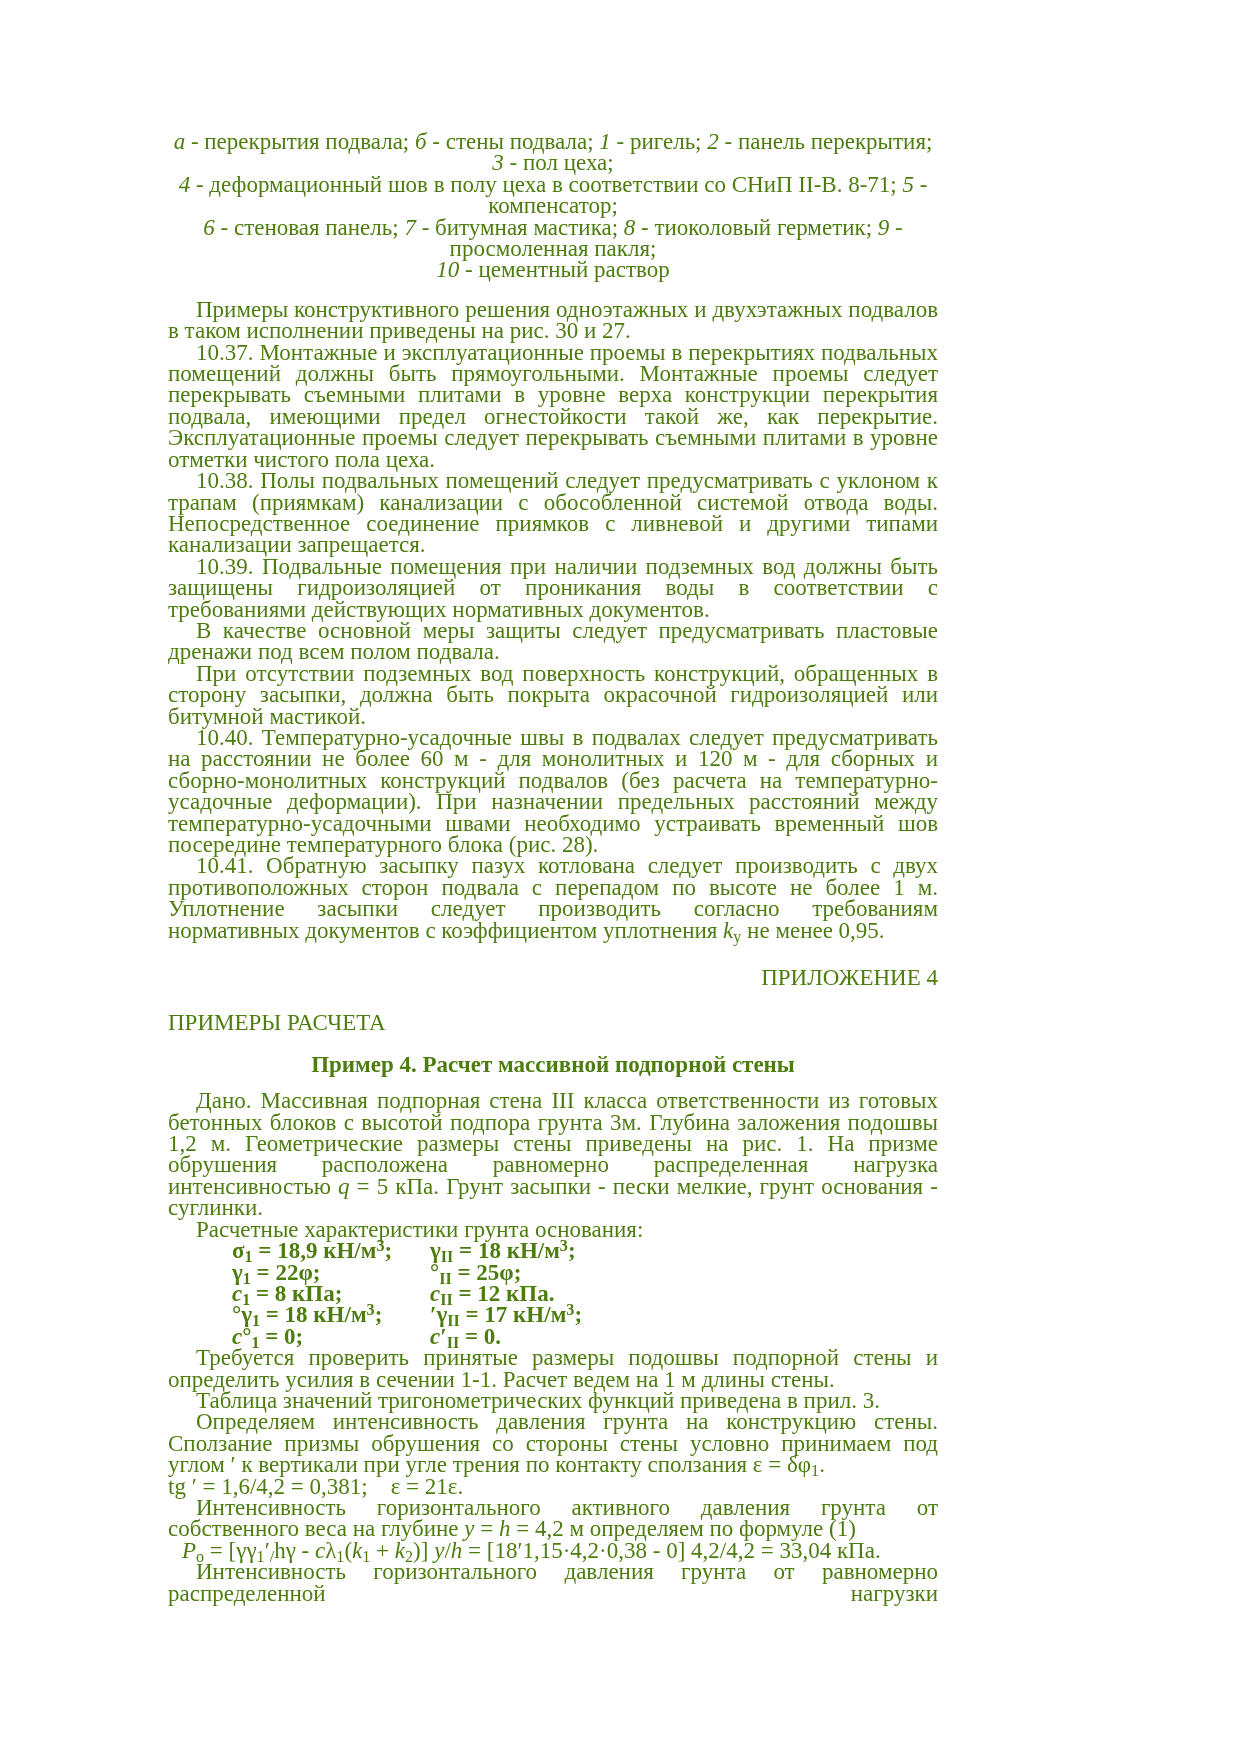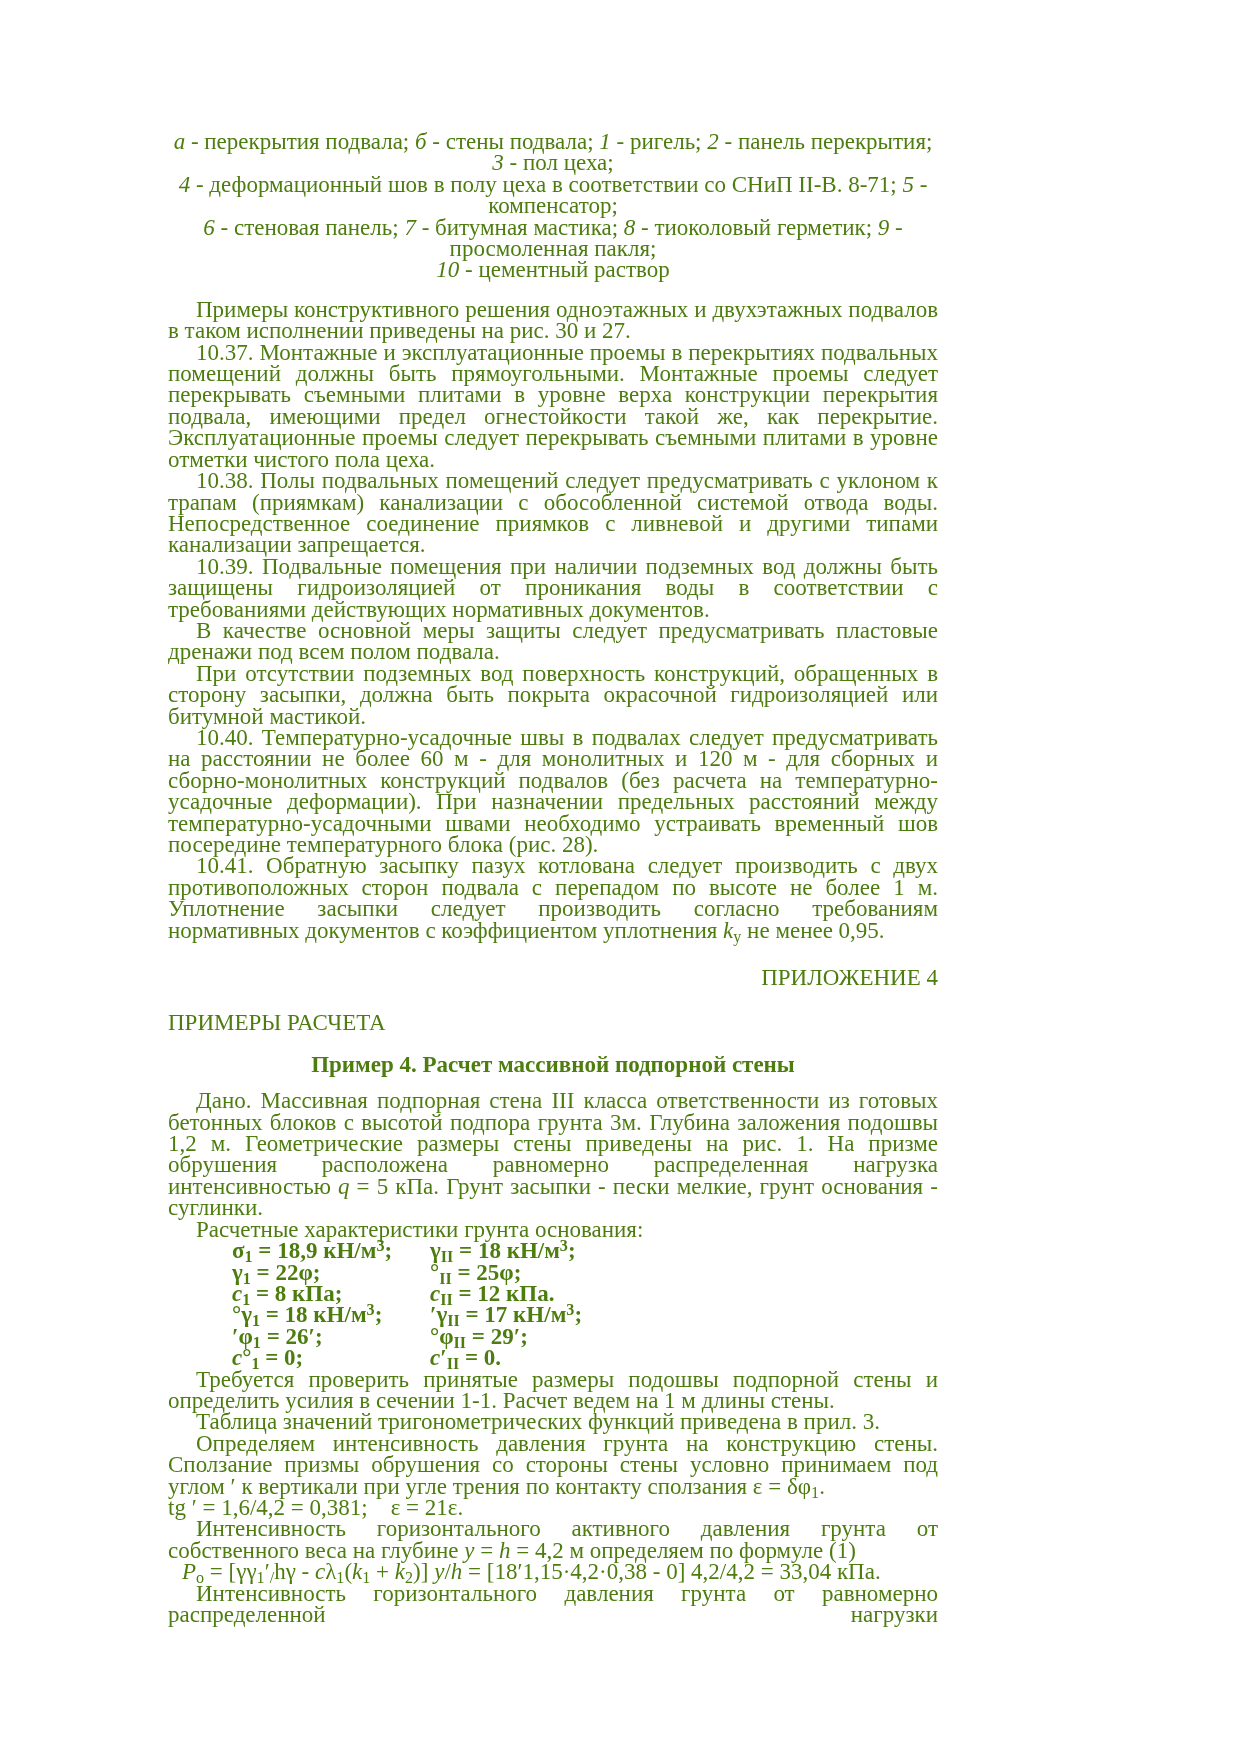--- a/index.html
+++ b/index.html
@@ -56,21 +56,20 @@
       <div class="blk center">ПРИМЕРЫ РАСЧЕТА</div>
       <div class="space" style="height: 20px;"></div>
       <div class="blk center-bold">Пример 4. Расчет массивной подпорной стены</div>
       <div class="space" style="height: 15px;"></div>
       <div class="blk p">Дано. Массивная подпорная стена III класса ответственности из готовых бетонных блоков с высотой подпора грунта 3м. Глубина заложения подошвы 1,2 м. Геометрические размеры стены приведены на рис. 1. На призме обрушения расположена равномерно распределенная нагрузка интенсивностью <i>q</i> = 5 кПа. Грунт засыпки - пески мелкие, грунт основания - суглинки.</div>
       <div class="blk p">Расчетные характеристики грунта основания:</div>
       <div class="blk row2"><span class="col1">σ<sub>1</sub> = 18,9 кН/м<sup>3</sup>;</span><span class="col2">γ<sub>II</sub> = 18 кН/м<sup>3</sup>;</span></div>
       <div class="blk row2"><span class="col1">γ<sub>1</sub> = 22φ;</span><span class="col2">°<sub>II</sub> = 25φ;</span></div>
       <div class="blk row2"><span class="col1"><i>с</i><sub>1</sub> = 8 кПа;</span><span class="col2"><i>с</i><sub>II</sub> = 12 кПа.</span></div>
       <div class="blk row2"><span class="col1">°γ<sub>1</sub> = 18 кН/м<sup>3</sup>;</span><span class="col2">′γ<sub>II</sub> = 17 кН/м<sup>3</sup>;</span></div>
-      <div class="blk row2"><span class="col1">′φ<sub>1</sub> = 26′;</span><span class="col2">°φ<sub>II</sub> = 29′;</span></div>
       <div class="blk row2"><span class="col1"><i>с</i>°<sub>1</sub> = 0;</span><span class="col2"><i>с</i>′<sub>II</sub> = 0.</span></div>
       <div class="blk p">Требуется проверить принятые размеры подошвы подпорной стены и определить усилия в сечении 1-1. Расчет ведем на 1 м длины стены.</div>
       <div class="blk p">Таблица значений тригонометрических функций приведена в прил. 3.</div>
       <div class="blk p">Определяем интенсивность давления грунта на конструкцию стены. Сползание призмы обрушения со стороны стены условно принимаем под углом ′ к вертикали при угле трения по контакту сползания ε = δφ<sub>1</sub>.</div>
       <div class="blk formula-center">tg ′ = 1,6/4,2 = 0,381;    ε = 21ε.</div>
       <div class="blk p">Интенсивность горизонтального активного давления грунта от собственного веса на глубине <i>у</i> = <i>h</i> = 4,2 м определяем по формуле (1)</div>
       <div class="blk formula-left"><i>Р</i><sub>о</sub> = [γγ<sub>1</sub>′<sub>/</sub>hγ - <i>с</i>λ<sub>1</sub>(<i>k</i><sub>1</sub> + <i>k</i><sub>2</sub>)] <i>у</i>/<i>h</i> = [18′1,15·4,2·0,38 - 0] 4,2/4,2 = 33,04 кПа.</div>
       <div class="blk p-cont">Интенсивность горизонтального давления грунта от равномерно распределенной нагрузки</div>
     </div>
 </div>

